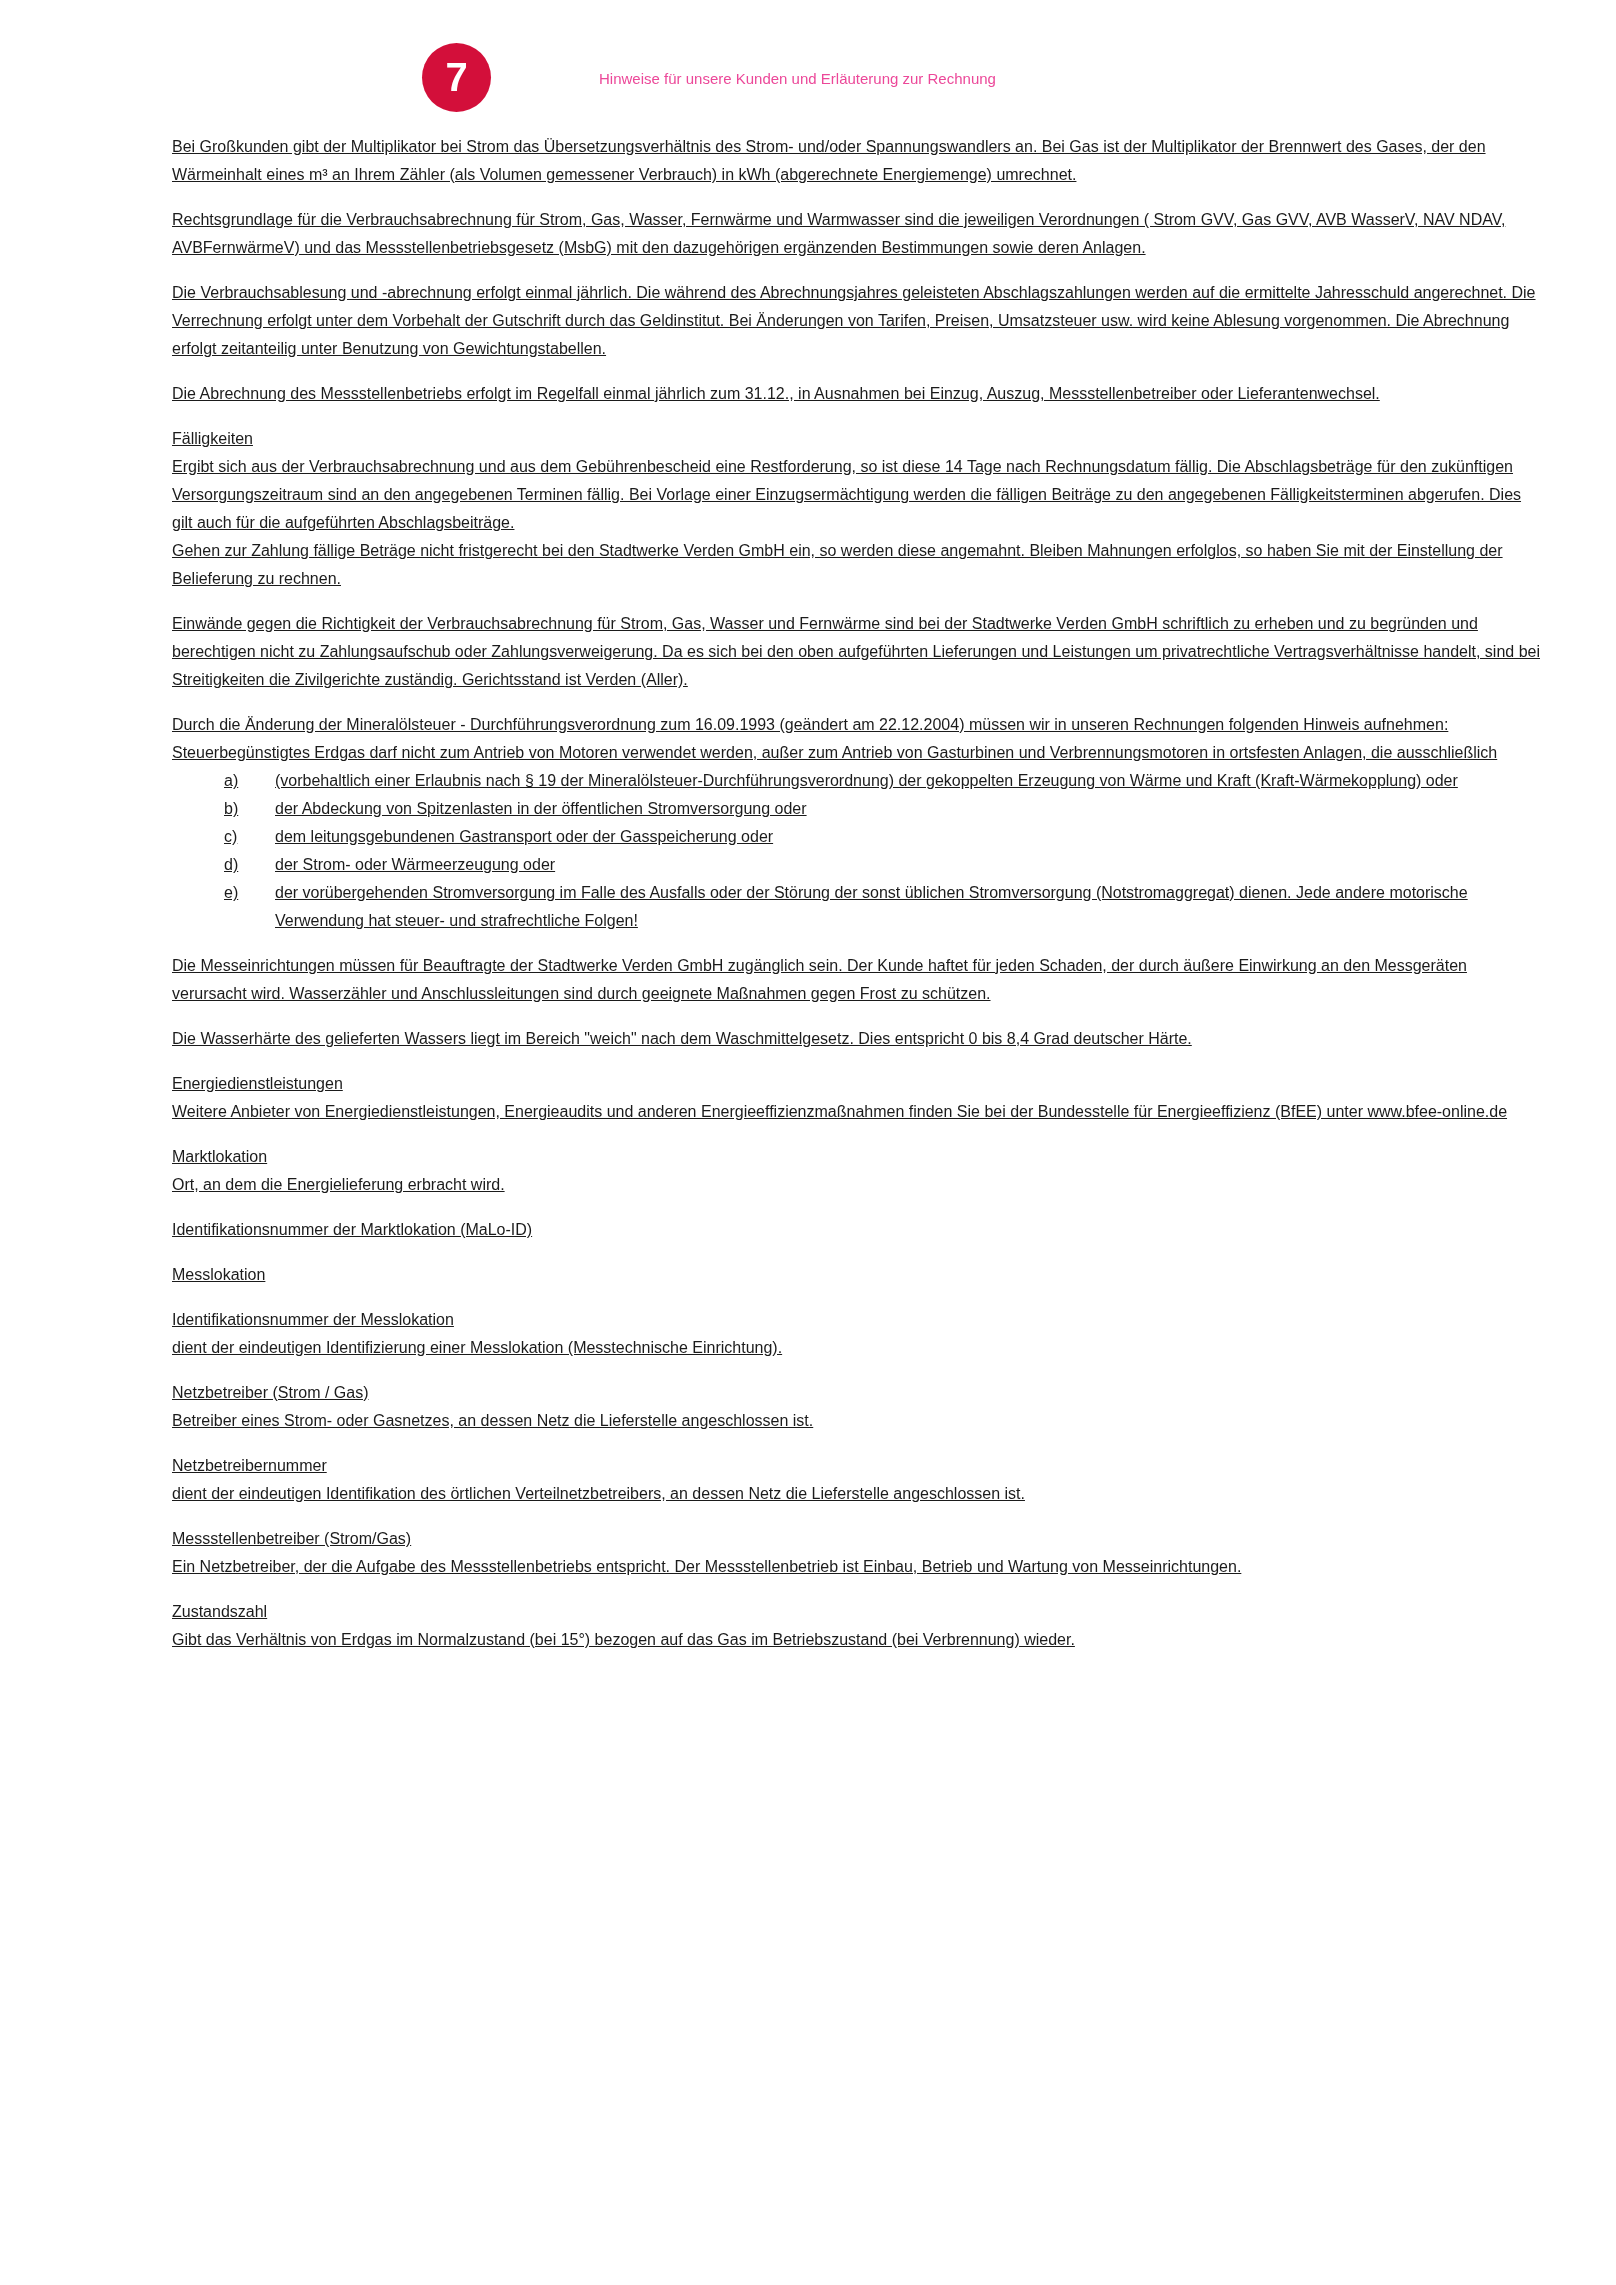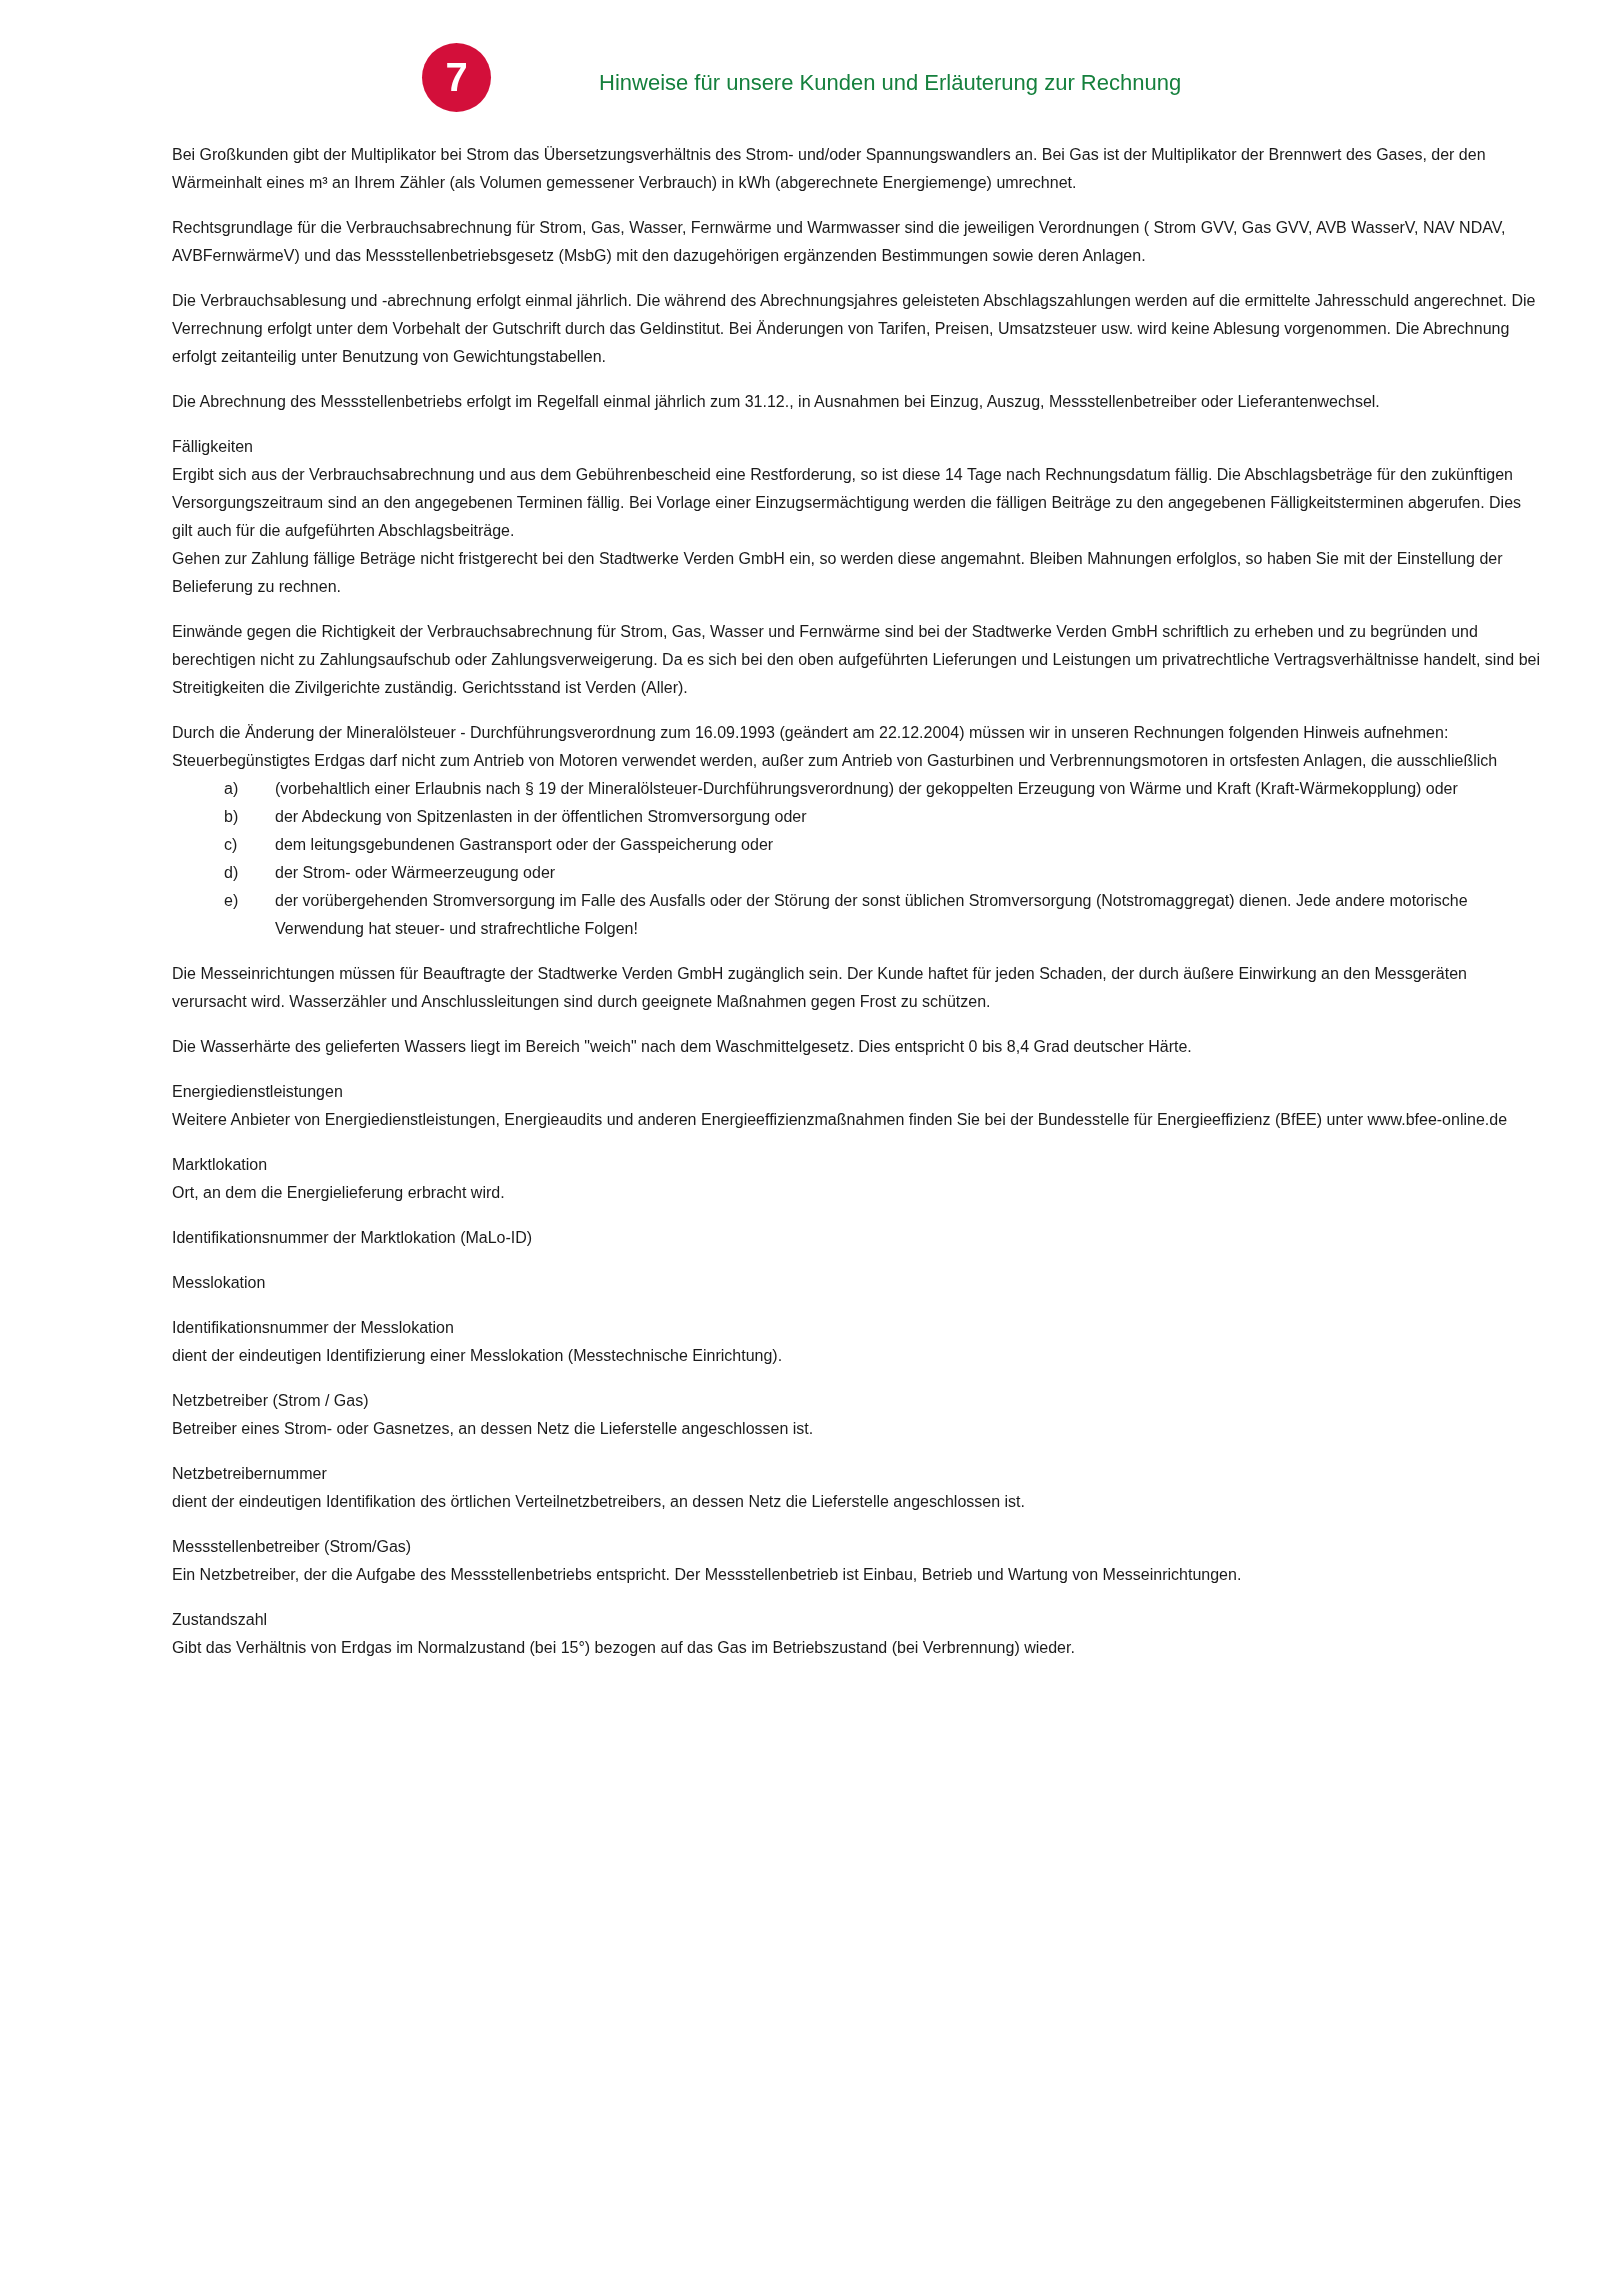--- a/index.html
+++ b/index.html
@@ -40,32 +40,33 @@
     color: #ffffff;
     font-size: 40px;
     font-weight: bold;
     line-height: 1;
     transform: translateY(-0.9px);
   }
   .page-title {
     position: absolute;
     left: 599px;
     top: 70px;
-    font-size: 22px;
-    color: #15803d;
+    font-size: 15px;
+    color: #ec4899;
     white-space: nowrap;
   }
   .doc {
     box-sizing: border-box;
     padding: 0 77px 54px 172px;
     font-size: 16px;
     line-height: 28px;
   }
   .para {
-    margin: 16px 0 17px 0;
+    margin: 8px 0 17px 0;
+    text-decoration: underline;
   }
   .seg {
     margin: 0;
   }
   .list {
     margin: 0;
   }
   .list-item {
     display: flex;
     margin-left: 52px;

